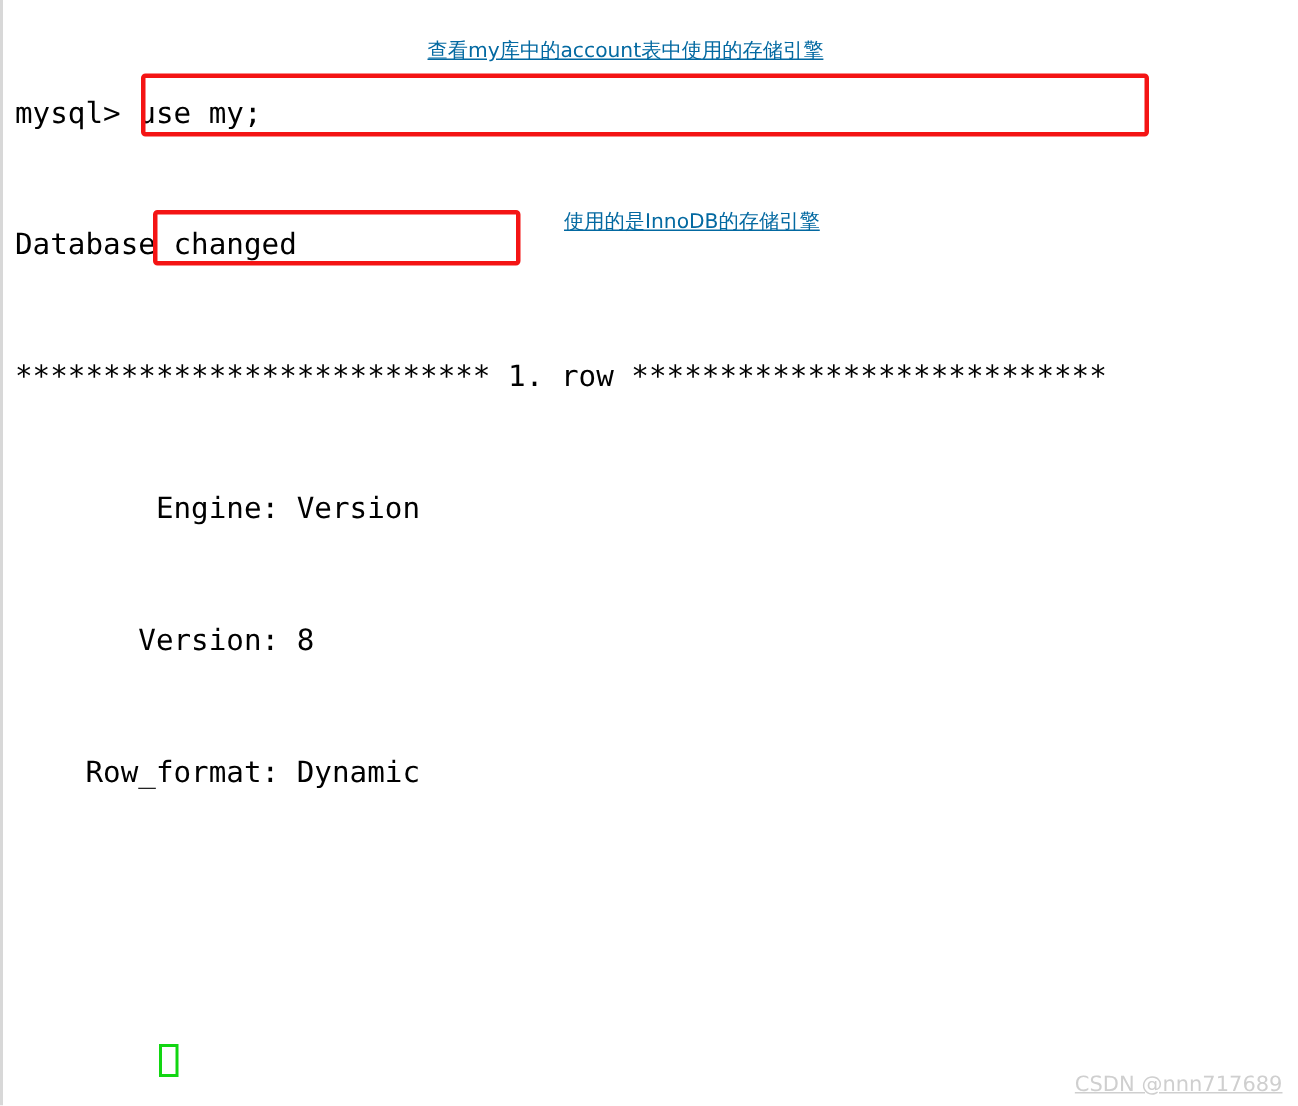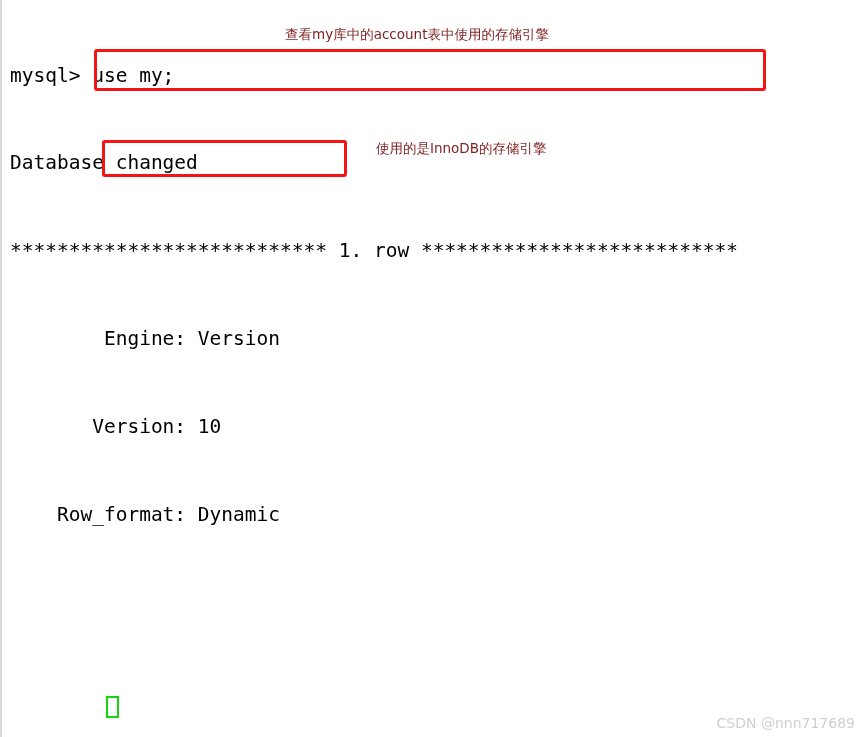--- a/index.html
+++ b/index.html
@@ -58,25 +58,26 @@
   #redbox-engine {
     left: 100px;
     top: 140px;
     width: 245px;
     height: 37px;
   }
 
   
   .annotation {
     position: absolute;
-    color: #7f1d1d;
+    color: #0369a1;
     font-family: "DejaVu Sans", "Liberation Sans", sans-serif;
     font-size: 13.5px;
     line-height: 16px;
     white-space: nowrap;
+    text-decoration: underline;
   }
   #annotation-query {
     left: 283px;
     top: 26px;
   }
   #annotation-engine {
     left: 374px;
     top: 140px;
     text-align: right;
   }
@@ -94,33 +95,34 @@
 
   
   #watermark {
     position: absolute;
     right: 10px;
     bottom: 6px;
     color: #cfcfcf;
     font-family: "DejaVu Sans", "Liberation Sans", sans-serif;
     font-size: 14px;
     white-space: nowrap;
+    text-decoration: underline;
   }
 </style>
 </head>
 <body>
 
 <div id="terminal">
 
   <div class="console">
     <div class="line">mysql&gt; use my;</div>
     <div class="line">Database changed</div>
     <div class="line">*************************** 1. row ***************************</div>
     <div class="line">        Engine: Version</div>
-    <div class="line">       Version: 10</div>
+    <div class="line">       Version: 8</div>
     <div class="line">    Row_format: Dynamic</div>
     
     
     
     
     
     
     
     
     

